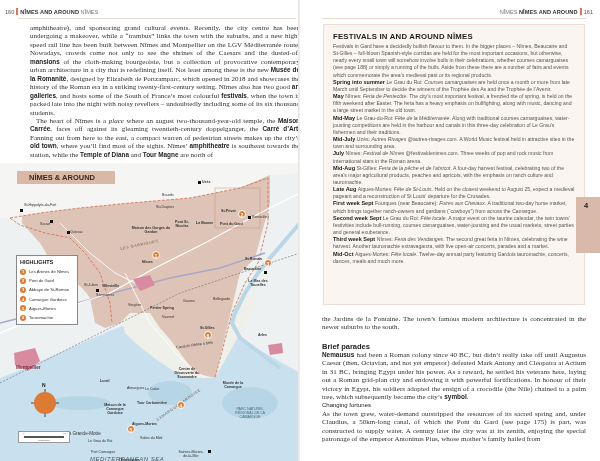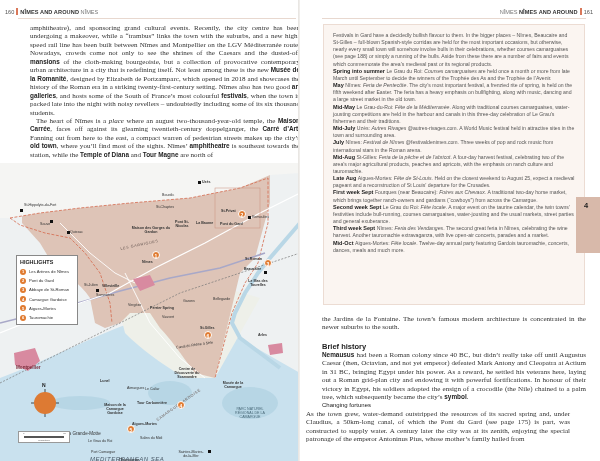--- a/index.html
+++ b/index.html
@@ -109,20 +109,21 @@
 
       <ellipse cx="80" cy="240" rx="30" ry="7" fill="#b7d6e5"></ellipse>
       <ellipse cx="170" cy="230" rx="22" ry="12" fill="#b7d6e5"></ellipse>
       <ellipse cx="250" cy="240" rx="28" ry="16" fill="#b7d6e5"></ellipse>
 
       <rect x="215" y="25" width="45" height="40" fill="none" stroke="#c98f7e" stroke-width="0.5"></rect>
 
       <path d="M45 226 L45 254 M31 240 L59 240" stroke="#222" stroke-width="0.8"></path>
     </svg>
 
+    <div class="map-title">NÎMES &amp; AROUND</div>
 
     <div class="highlights">
       <h4>HIGHLIGHTS</h4>
       <div class="hl-item">
           <span class="num-badge">1</span>
           <span>Les Arènes de Nîmes</span>
         </div>
       <div class="hl-item">
           <span class="num-badge">2</span>
           <span>Pont du Gard</span>
@@ -219,45 +220,46 @@
 
 <div class="gutter"></div>
 
 <div class="page page-right"></div>
 <div class="runhead runhead-right">
   <span class="sub">NÎMES</span> <b>NÎMES AND AROUND</b><span class="bar"></span><span class="pg">161</span>
 </div>
 <div class="rule rule-right"></div>
 
 <div class="festbox">
+  <h3>FESTIVALS IN AND AROUND NÎMES</h3>
   <p>Festivals in Gard have a decidedly bullish flavour to them. In the bigger places – Nîmes, Beaucaire and St-Gilles – full-blown Spanish-style corridas are held for the most important occasions, but otherwise, nearly every small town will somehow involve bulls in their celebrations, whether courses camarguaises (see page 188) or simply a running of the bulls. Aside from these there are a number of fairs and events which commemorate the area’s medieval past or its regional products.</p>
   <div id="fest-entries">
       <p><b>Spring into summer </b><span>Le Grau du Roi: </span><i>Courses camarguaises</i><span> are held once a month or more from late March until September to decide the winners of the Trophée des As and the Trophée de l’Avenir.</span></p>
       <p><b>May </b><span>Nîmes: </span><i>Feria de Pentecôte</i><span>. The city’s most important festival, a frenzied rite of spring, is held on the fifth weekend after Easter. The feria has a heavy emphasis on bullfighting, along with music, dancing and a large street market in the old town.</span></p>
       <p><b>Mid-May </b><span>Le Grau-du-Roi: </span><i>Fête de la Méditerranée</i><span>. Along with traditional courses camarguaises, water-jousting competitions are held in the harbour and canals in this three-day celebration of Le Grau’s fishermen and their traditions.</span></p>
       <p><b>Mid-July </b><span>Uzès: </span><i>Autres Rivages</i><span> @autres-rivages.com. A World Music festival held in attractive sites in the town and surrounding area.</span></p>
       <p><b>July </b><span>Nîmes: </span><i>Festival de Nîmes</i><span> @festivaldenimes.com. Three weeks of pop and rock music from international stars in the Roman arena.</span></p>
       <p><b>Mid-Aug </b><span>St-Gilles: </span><i>Feria de la pêche et de l’abricot</i><span>. A four-day harvest festival, celebrating two of the area’s major agricultural products, peaches and apricots, with the emphasis on ranch culture and tauromachie.</span></p>
       <p><b>Late Aug </b><span>Aigues-Mortes: </span><i>Fête de St-Louis</i><span>. Held on the closest weekend to August 25, expect a medieval pageant and a reconstruction of St Louis’ departure for the Crusades.</span></p>
       <p><b>First week Sept </b><span>Fourques (near Beaucaire): </span><i>Foires aux Chevaux</i><span>. A traditional two-day horse market, which brings together ranch-owners and gardians (“cowboys”) from across the Camargue.</span></p>
       <p><b>Second week Sept </b><span>Le Grau du Roi: </span><i>Fête locale</i><span>. A major event on the taurine calendar, the twin towns’ festivities include bull-running, courses camarguaises, water-jousting and the usual markets, street parties and general exuberance.</span></p>
       <p><b>Third week Sept </b><span>Nîmes: </span><i>Feria des Vendanges</i><span>. The second great feria in Nîmes, celebrating the wine harvest. Another tauromachie extravaganza, with live open-air concerts, parades and a market.</span></p>
       <p><b>Mid-Oct </b><span>Aigues-Mortes: </span><i>Fête locale</i><span>. Twelve-day annual party featuring Gardois tauromachie, concerts, dances, meals and much more.</span></p>
     </div>
 </div>
 
 <div class="body-text right-text">
   <p>the Jardins de la Fontaine. The town’s famous modern architecture is concentrated in the newer suburbs to the south.</p>
 </div>
 
-<div class="sect-h" style="left:322px;top:342px">Brief history</div>
+<div class="sect-h" style="left:322px;top:342px">Brief parades</div>
 <div class="body-text" style="left:322px;top:351px;width:264px">
   <p><b>Nemausus</b><span> had been a Roman colony since 40 BC, but didn’t really take off until Augustus Caesar (then, Octavian, and not yet emperor) defeated Mark Antony and Cleopatra at Actium in 31 BC, bringing Egypt under his power. As a reward, he settled his veterans here, laying out a Roman grid-plan city and endowing it with powerful fortifications. In honour of their victory in Egypt, his soldiers adopted the ensign of a crocodile (the Nile) chained to a palm tree, which subsequently became the city’s </span><b>symbol</b><span>.</span></p>
 </div>
 
 <div class="sub-h" style="left:322px;top:402px">Changing fortunes</div>
-<div class="body-text" style="left:306px;top:410px;width:264px">
+<div class="body-text" style="left:322px;top:410px;width:264px">
   <p>As the town grew, water-demand outstripped the resources of its sacred spring and, under Claudius, a 50km-long canal, of which the Pont du Gard (see page 175) is part, was constructed to supply water. A century later the city was at its zenith, enjoying the special patronage of the emperor Antoninus Pius, whose mother’s family hailed from</p>
 </div>
 
 <div class="chapter-tab">
   <span>4</span>
 </div>
 
 </body></html>

